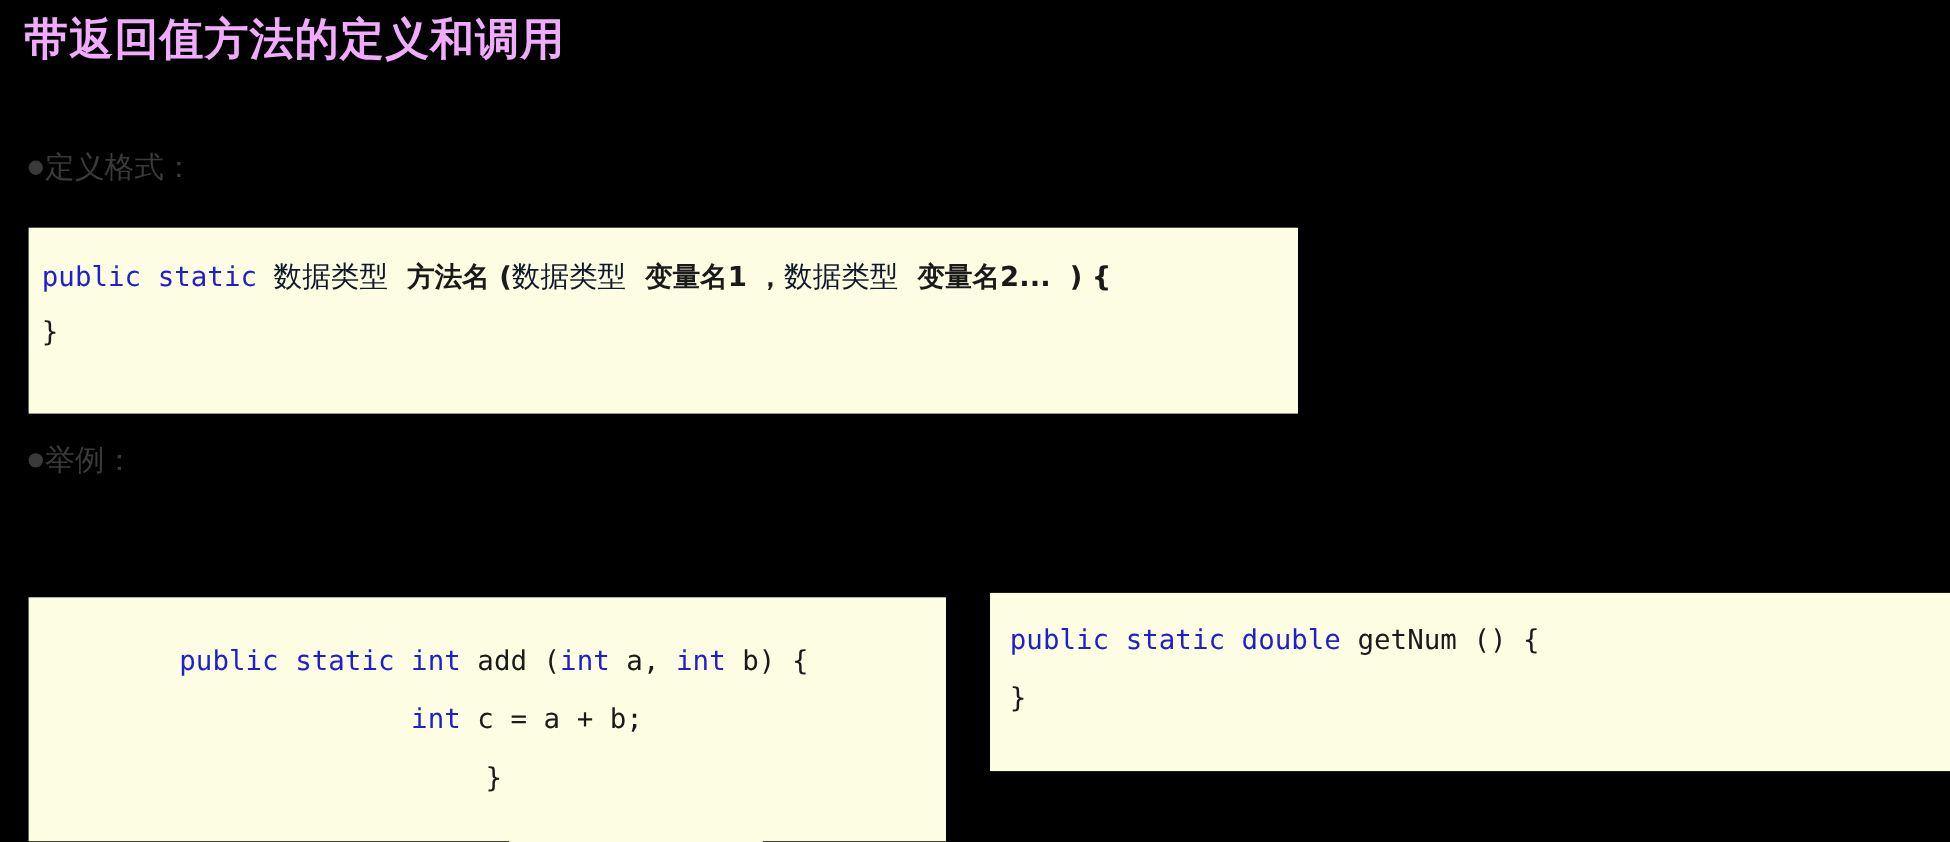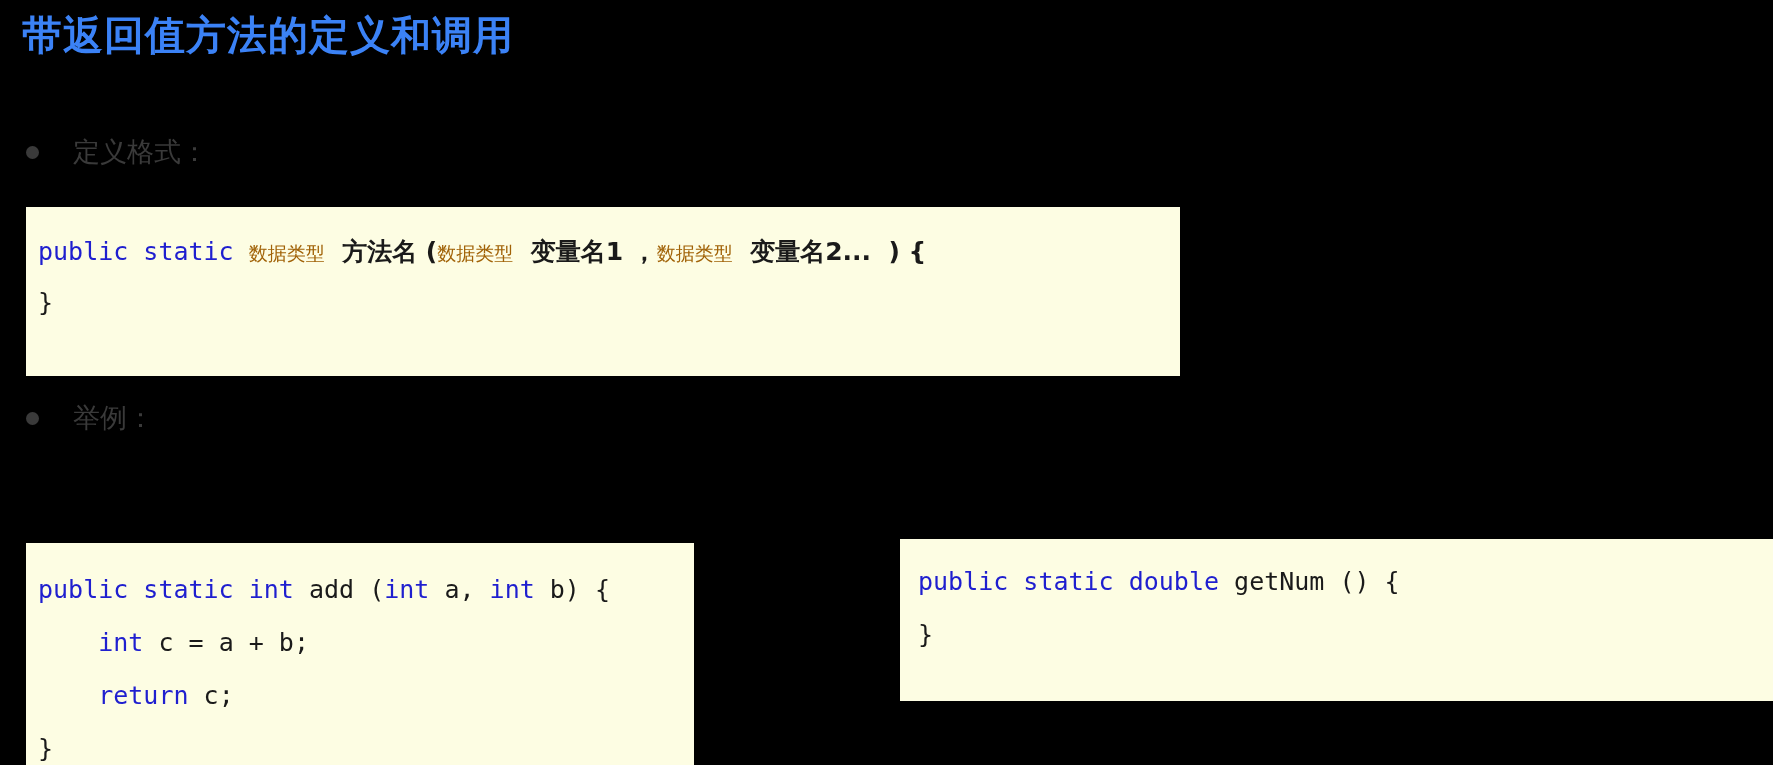--- a/index.html
+++ b/index.html
@@ -17,31 +17,31 @@
 
   
   .slide-title {
     position: absolute;
     left: 22px;
     top: 12px;
     font-family: "Liberation Serif", serif;
     font-weight: bold;
     font-size: 40px;
     line-height: 48px;
-    color: #3b82f6;
+    color: #f0abfc;
     letter-spacing: 1px;
     white-space: nowrap;
   }
 
   
   .bullet-row {
     position: absolute;
     display: flex;
     align-items: center;
-    gap: 34px;
+    gap: 2px;
     white-space: nowrap;
   }
   .bullet-dot {
     width: 13px;
     height: 13px;
     border-radius: 50%;
     background: #3A3A3A;
     flex: 0 0 auto;
     display: block;
   }
@@ -70,39 +70,40 @@
     display: block;
   }
   .kw { color: #1F1FCF; }
   .cjk {
     font-family: "DejaVu Sans", "Liberation Sans", sans-serif;
     font-size: 25px;
     font-weight: bold;
   }
   .cjk-kw {
     font-family: "DejaVu Sans", "Liberation Sans", sans-serif;
-    font-size: 19px;
-    color: #a16207;
+    font-size: 26px;
+    color: #0f172a;
   }
 
   #code-format {
     left: 26px;
     top: 207px;
     width: 1154px;
     height: 169px;
     padding: 20px 0 0 12px;
   }
   #code-format .code-line { line-height: 49px; }
 
   #code-add {
     left: 26px;
     top: 543px;
-    width: 668px;
+    width: 834px;
     height: 222px;
-    padding: 20px 0 0 12px;
+    padding: 31px 0 0 12px;
+    text-align: center;
   }
   #code-add .code-line { line-height: 53px; }
 
   #code-getnum {
     left: 900px;
     top: 539px;
     width: 925px;
     height: 162px;
     padding: 16px 0 0 18px;
   }
@@ -124,20 +125,19 @@
 </div>
 
 <div class="bullet-row" id="bullet-example">
   <span class="bullet-dot"></span>
   <span class="bullet-text">举例：</span>
 </div>
 
 <div class="code-block" id="code-add">
   <span class="code-line"><span class="kw">public static int </span><span>add (</span><span class="kw">int</span><span> a, </span><span class="kw">int</span><span> b) {</span></span>
   <span class="code-line"><span class="kw">    int </span><span>c = a + b;</span></span>
-  <span class="code-line"><span class="kw">    return </span><span>c;</span></span>
   <span class="code-line"><span>}</span></span>
 </div>
 
 <div class="code-block" id="code-getnum">
   <span class="code-line"><span class="kw">public static double </span><span>getNum () {</span></span>
   <span class="code-line"><span>}</span></span>
 </div>
 
 </body></html>

